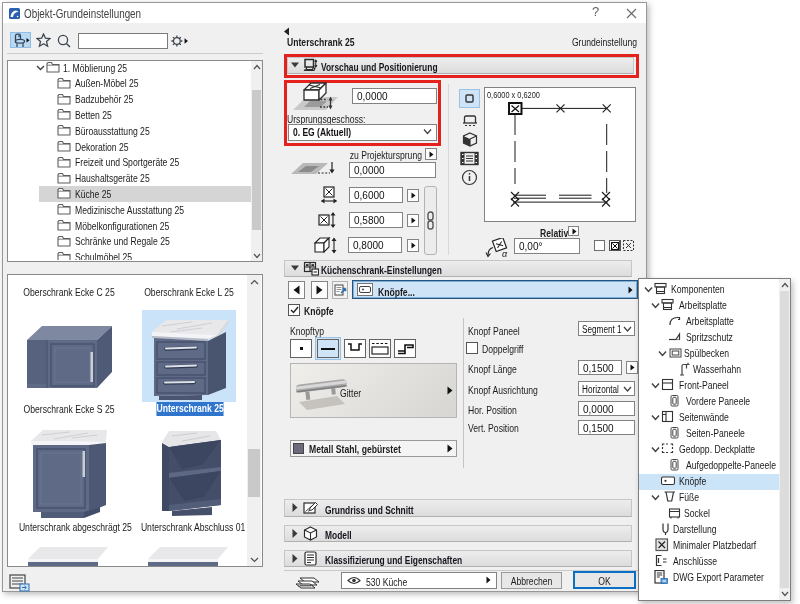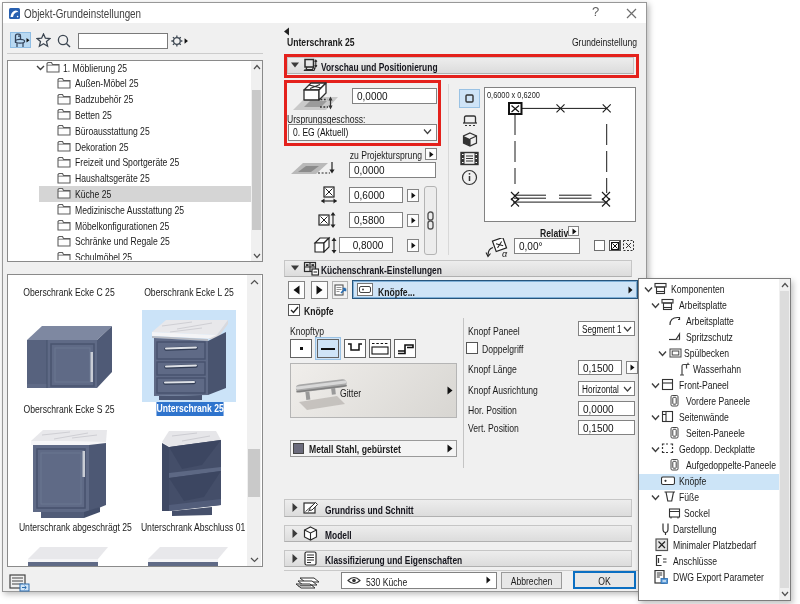--- a/index.html
+++ b/index.html
@@ -269,21 +269,21 @@
 <polygon points="27,9 34,2 34,12 27,19" fill="#fff"></polygon>
 </g>
 <path d="M17 4 L29 7 M28 3.5 L18 7.5" stroke="#2e2e2e" stroke-width="1.2"></path>
 <path d="M28.5 18.5 h7 M28 26 h8" stroke="#333" stroke-width="1.3" stroke-dasharray="1.8,1.6"></path>
 <path d="M38.5 17 v10" stroke="#333" stroke-width="1.2"></path>
 <path d="M36.5 19.5 L38.5 15.5 L40.5 19.5 Z" fill="#333"></path>
 <path d="M36.5 24.5 L38.5 28.5 L40.5 24.5 Z" fill="#333"></path>
 </svg>
 <div class="in" style="left:352px;top:88px;width:85px;height:16px;">0,0000</div>
 <div class="lbl" style="left:287px;top:113px;">Ursprungsgeschoss:</div>
-<div class="in" style="left:288px;top:124px;width:149px;height:17px;"><span style="display:inline-block;transform:scaleX(0.85);transform-origin:0 50%;">0. EG (Aktuell)</span></div>
+<div class="in" style="left:288px;top:124px;width:149px;height:17px;font-weight:bold;"><span style="display:inline-block;transform:scaleX(0.85);transform-origin:0 50%;">0. EG (Aktuell)</span></div>
 <svg class="abs" style="left:423px;top:128px;" width="9" height="7" viewBox="0 0 9 7">
       <path d="M1 1.5 L4.5 5.5 L8 1.5" stroke="#3f3f3f" stroke-width="1.2" fill="none"></path>
     </svg>
 
 <div class="lbl rgt" style="left:290px;top:149px;width:132px;text-align:right;">zu Projektursprung</div>
 <div class="sbtn" style="left:425px;top:148px;width:12px;height:12px;"></div>
 <svg class="abs" style="left:429px;top:151px;" width="5" height="7" viewBox="0 0 5 7">
       <path d="M0.5 0.5 L4.5 3.5 L0.5 6.5 Z" fill="#111"></path>
     </svg>
 <svg class="abs" style="left:290px;top:160px;" width="50" height="18" viewBox="0 0 50 18">
@@ -322,21 +322,21 @@
     </svg>
 
 <svg class="abs" style="left:313px;top:236px;" width="26" height="19" viewBox="0 0 26 19">
 <polygon points="2,7 7,2 16,2 11,7" fill="#fff" stroke="#222" stroke-width="1.1"></polygon>
 <polygon points="2,7 11,7 11,16 2,16" fill="#fff" stroke="#222" stroke-width="1.1"></polygon>
 <polygon points="11,7 16,2 16,11 11,16" fill="#fff" stroke="#222" stroke-width="1.1"></polygon>
 <path d="M21 3 L21 16" stroke="#222" stroke-width="1.1"></path>
 <path d="M18.5 5 L21 1.5 L23.5 5 Z" fill="#222"></path>
       <path d="M18.5 14 L21 17.5 L23.5 14 Z" fill="#222"></path>
 </svg>
-<div class="in" style="left:339px;top:237px;width:54px;height:16px;text-align:center;">0,8000</div>
+<div class="in" style="left:348px;top:237px;width:54px;height:16px;">0,8000</div>
 <div class="sbtn" style="left:407px;top:239px;width:12px;height:13px;"></div>
 <svg class="abs" style="left:411px;top:242px;" width="5" height="7" viewBox="0 0 5 7">
       <path d="M0.5 0.5 L4.5 3.5 L0.5 6.5 Z" fill="#111"></path>
     </svg>
 
 <div class="abs" style="left:424px;top:186px;width:13px;height:69px;background:#ececec;border:1px solid #b3b3b3;border-radius:3px;"></div>
 <svg class="abs" style="left:426px;top:211px;" width="9" height="19" viewBox="0 0 9 19">
       <g fill="none" stroke="#555" stroke-width="1.4">
         <rect x="2" y="1" width="5" height="8" rx="2.2"></rect>
         <rect x="2" y="10" width="5" height="8" rx="2.2"></rect>

